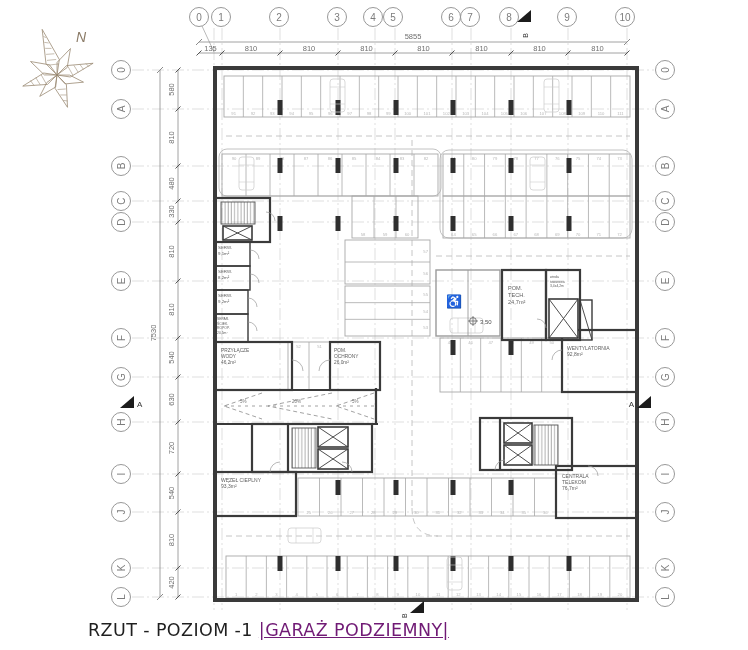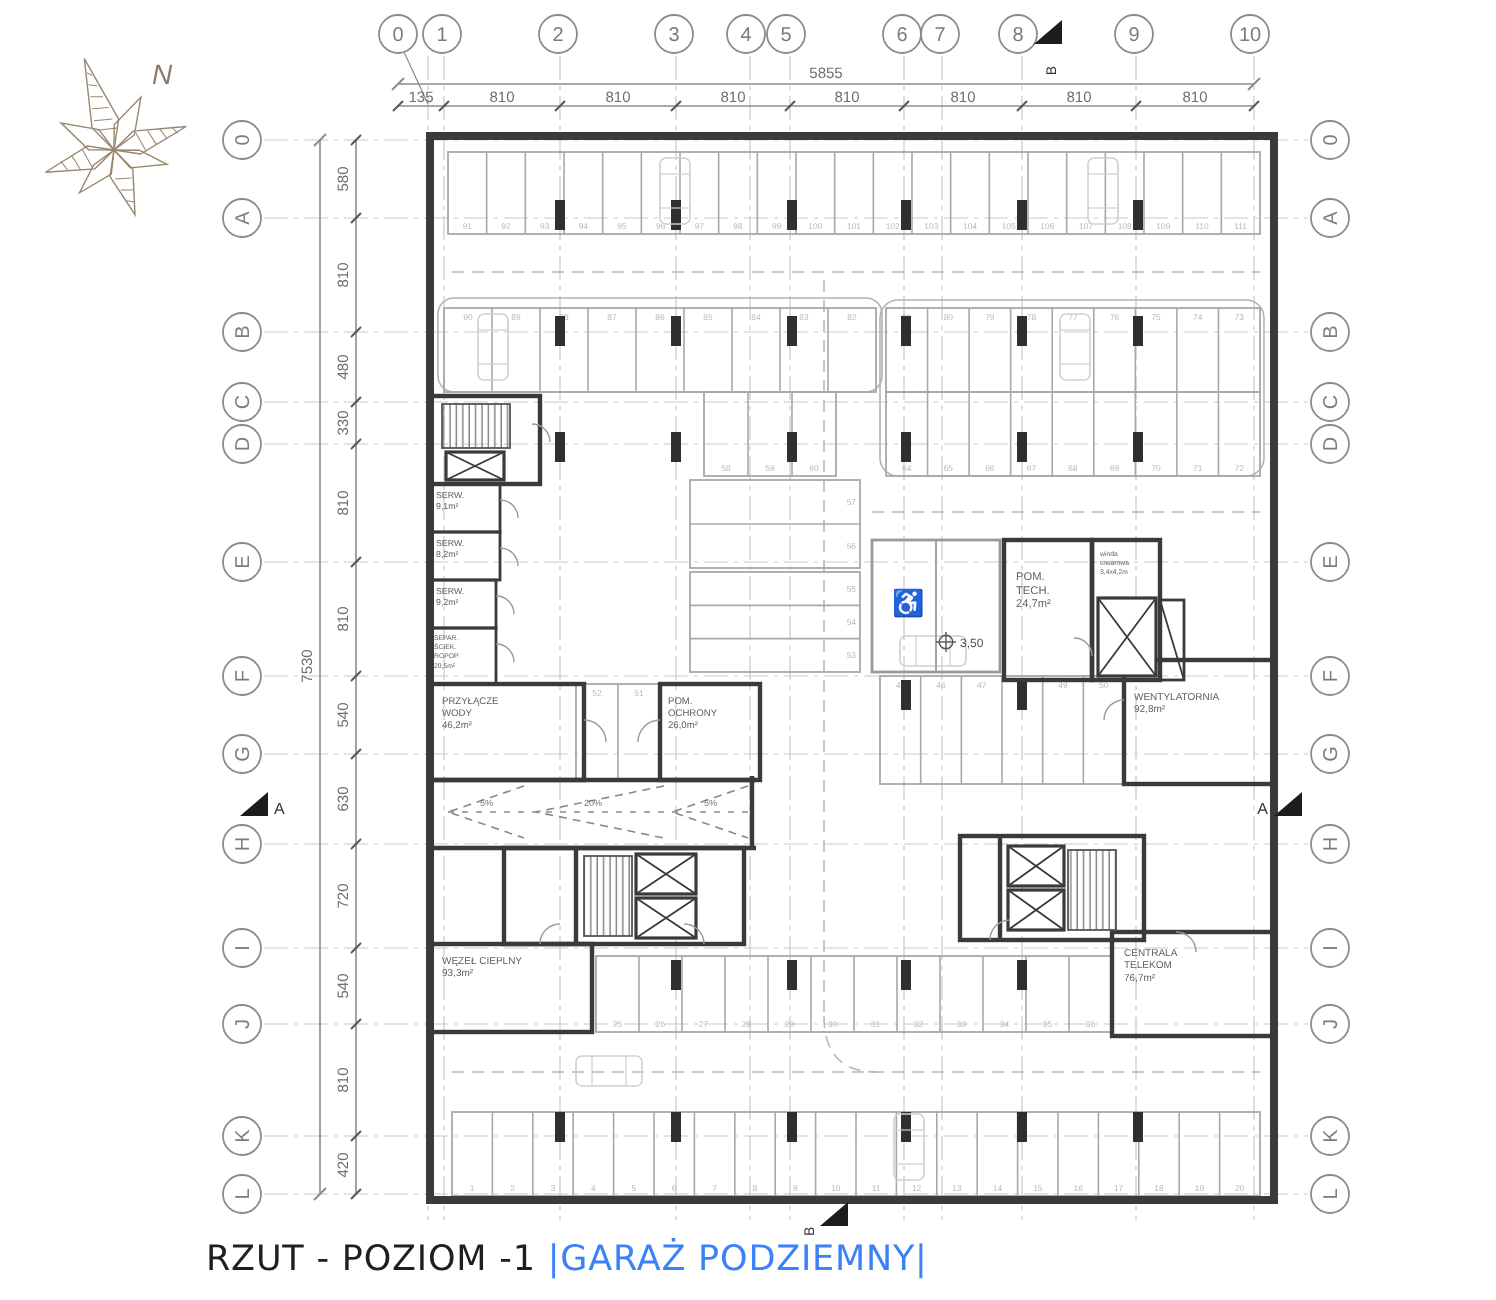--- a/index.html
+++ b/index.html
@@ -1,22 +1,22 @@
 <!DOCTYPE html>
 <html><head>
 <meta charset="utf-8">
 <style>
   html,body{margin:0;padding:0;background:#ffffff;}
   .sheet{position:relative;width:748px;height:650px;background:#fff;overflow:hidden;
          font-family:"Liberation Sans",sans-serif;}
   svg{position:absolute;left:0;top:0;}
   .title-bar{position:absolute;left:88px;top:620px;font-size:17.5px;letter-spacing:0.4px;
              font-family:"DejaVu Sans","Liberation Sans",sans-serif;white-space:nowrap;}
-  .title-main{color:#1f1f1f;margin-left:15px;}
-  .title-sec{color:#3b82f6;margin-left:6px;}
+  .title-main{color:#1f1f1f;}
+  .title-sec{color:#701a75;margin-left:6px;text-decoration:underline;}
   text{font-family:"Liberation Sans",sans-serif;}
 </style>
 </head>
 <body>
 
 <div class="sheet">
 <svg id="plan" width="748" height="650" viewBox="0 0 748 650">
   <defs>
     <pattern id="hat" width="3.2" height="6" patternUnits="userSpaceOnUse">
       <line x1="1" y1="0" x2="1" y2="6" stroke="#6a6a6a" stroke-width="0.6"></line>

